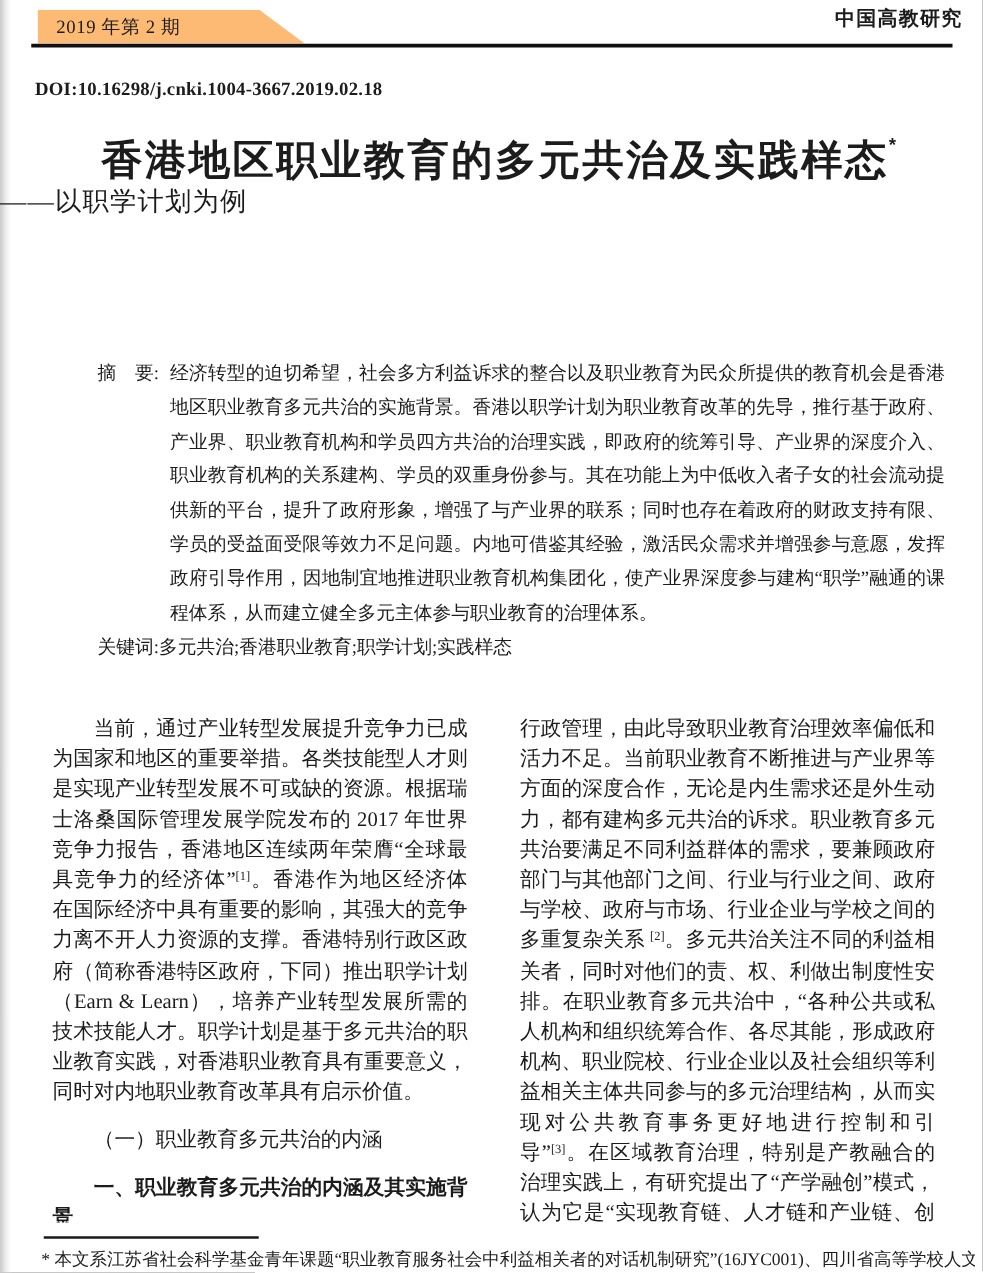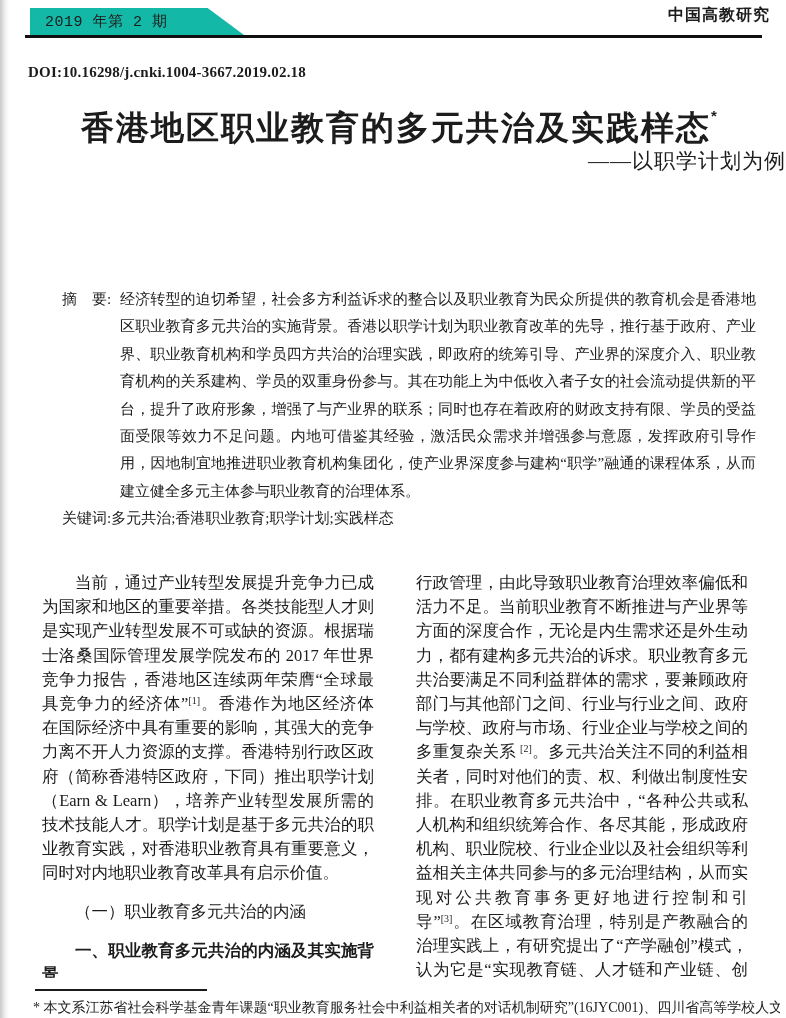--- a/index.html
+++ b/index.html
@@ -29,29 +29,29 @@
   .doi-line {
     position:absolute; top:64px; left:28px; font-size:15px; font-weight:bold; letter-spacing:0.2px;
   }
   .article-title {
     position:absolute; top:84px; left:0; right:0; text-align:center;
     font-family:"Liberation Sans","DejaVu Sans",sans-serif;
     font-weight:bold; font-size:33px; letter-spacing:2px;padding-left:12px;
   }
   .article-title sup { font-size:15px; vertical-align:18px; letter-spacing:0; }
   .article-subtitle {
-    position:absolute; top:147px; left:0; right:0; text-align:right;
-    font-size:21px; letter-spacing:1px;padding-left:22px;
+    position:absolute; top:147px; left:0; right:0; text-align:left;
+    font-size:21px; letter-spacing:1px;
   }
   .authors-line {
     position:absolute; top:207px; left:0; right:0; text-align:center;
     font-size:17px; letter-spacing:1px;
   }
   .front-matter {
-    position:absolute; top:286px; left:62px; right:30px;
+    position:absolute; top:286px; left:78px; right:30px;
     font-size:15px; line-height:27.4px; text-align:justify;
   }
   .abstract-block { position:relative; padding-left:58px; }
   .abstract-label { position:absolute; left:0; top:0; width:58px; }
   .keywords-line { margin-top:0; text-align:left; }
   .body-columns {
     position:absolute; top:557px; left:28px; right:24px; height:421px;
     overflow:hidden; display:flex; gap:14px;
     font-size:16.5px; line-height:24.2px; text-align:justify;
   }
@@ -73,21 +73,21 @@
     font-size:14px; white-space:nowrap; overflow:hidden;
   }
 </style>
 </head>
 <body>
 
 <div class="page">
 
   <div class="scan-edge"></div>
 
-  <div class="issue-box" style="background: #14b8a6; font-family: Liberation Mono, monospace;">
+  <div class="issue-box" style="background: #fdba74;">
     <span>2019 年第 2 期</span>
   </div>
 
   <div class="journal-name">中国高教研究</div>
 
   <div class="header-rule"></div>
 
   <div class="doi-line">DOI:10.16298/j.cnki.1004-3667.2019.02.18</div>
 
   <h1 class="article-title"><span>香港地区职业教育的多元共治及实践样态</span><sup>*</sup></h1>

